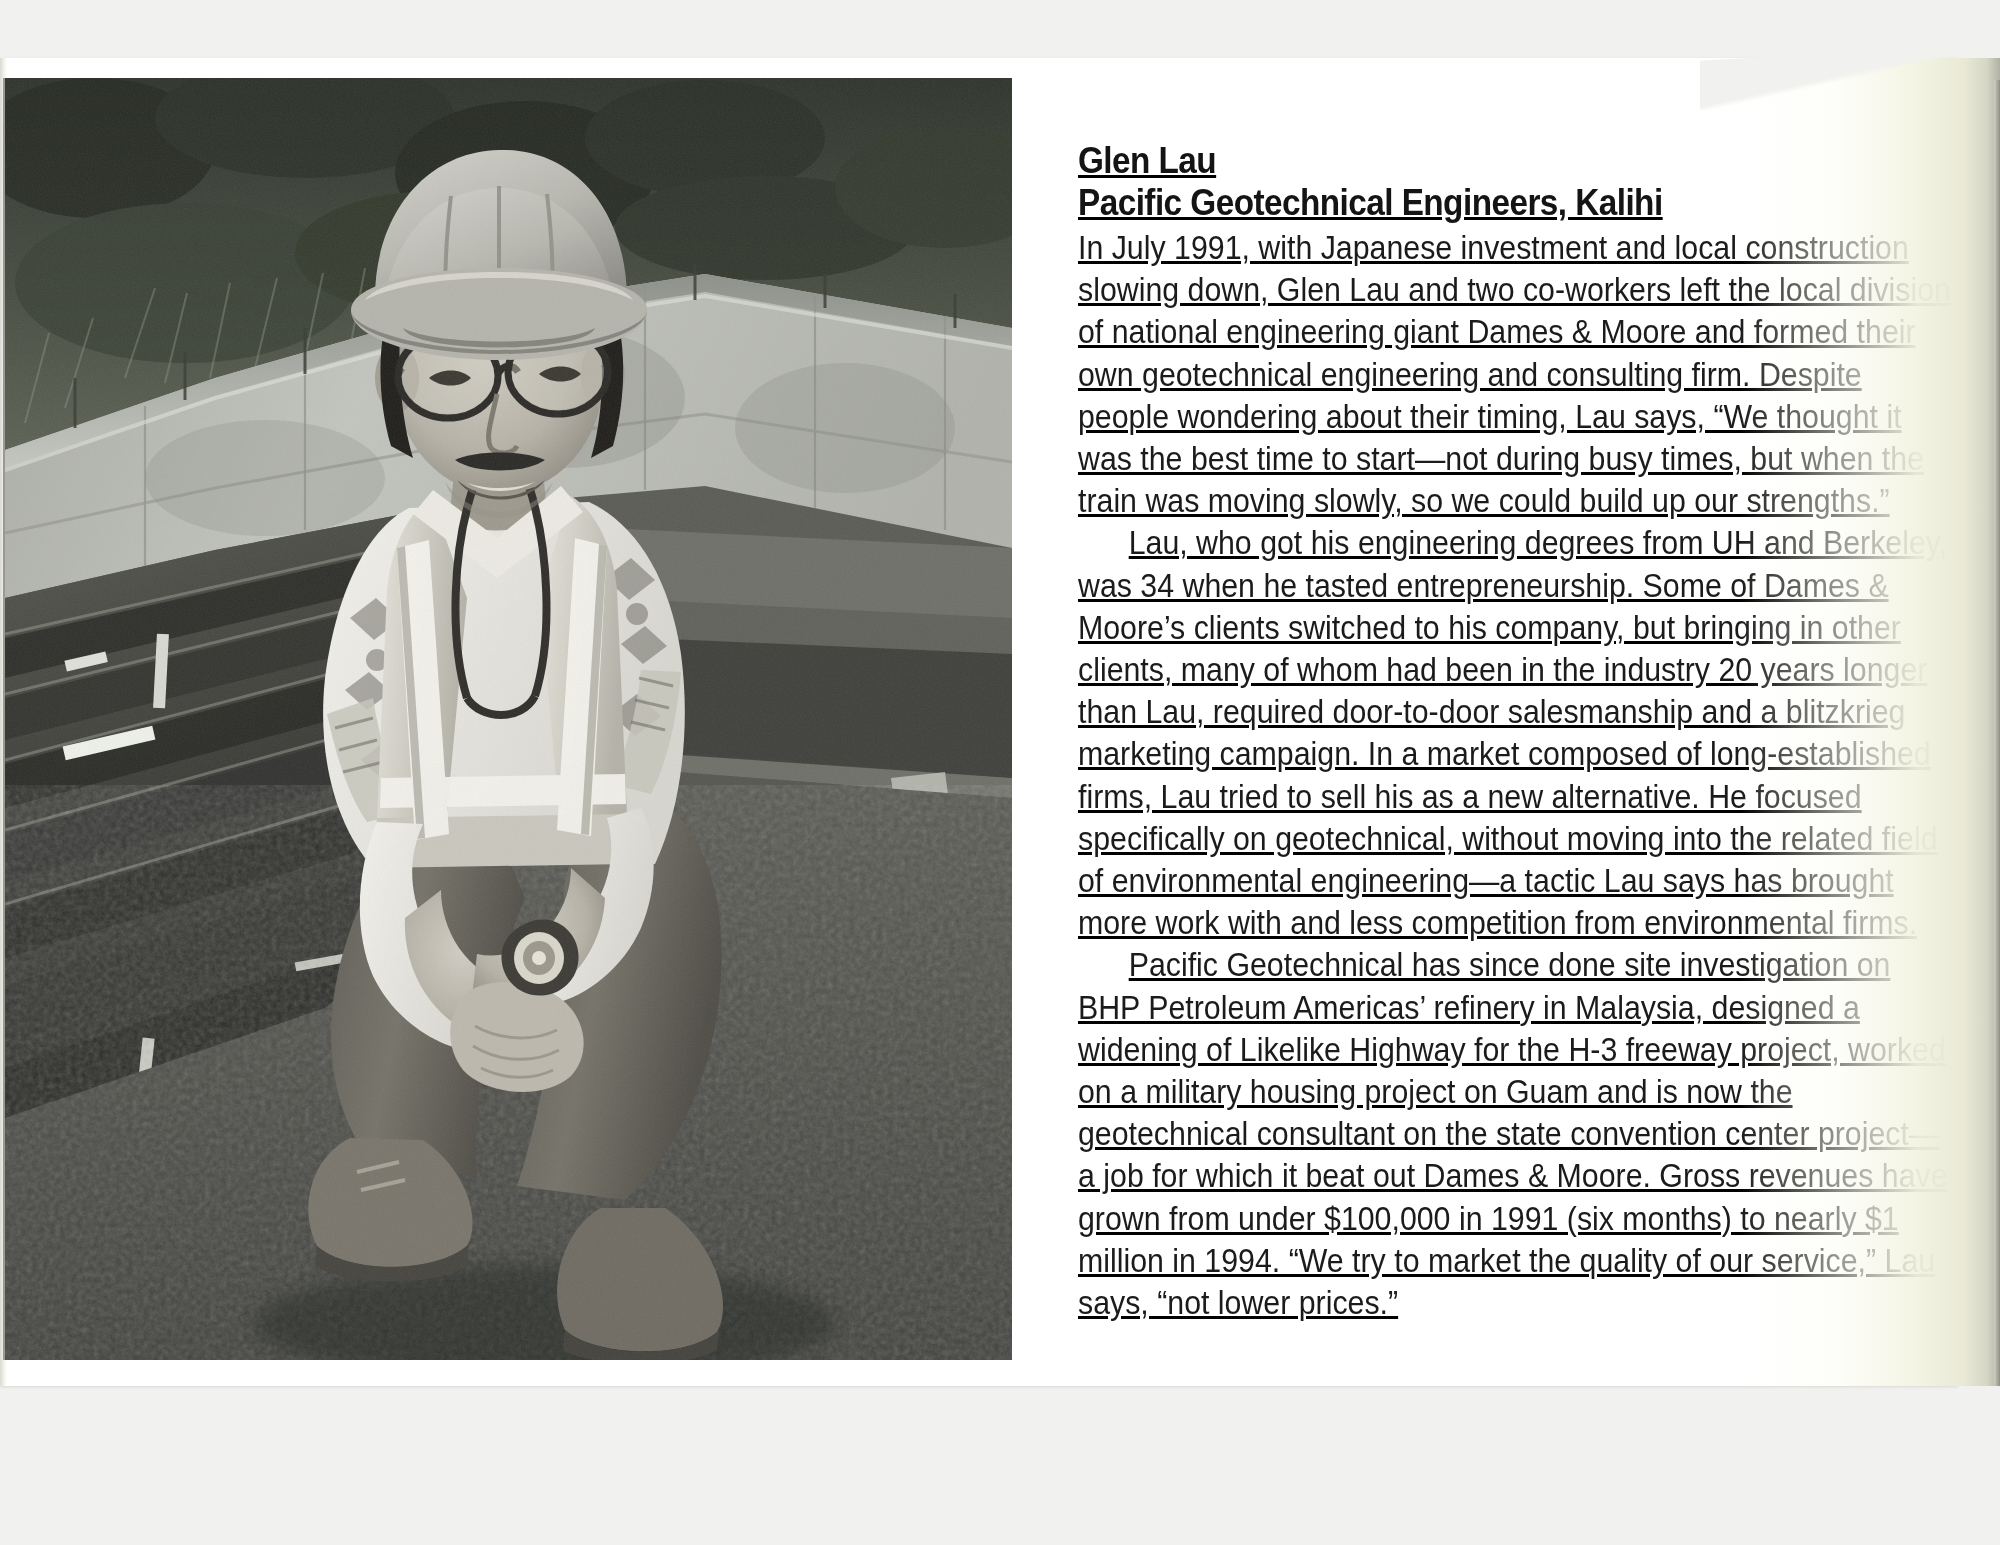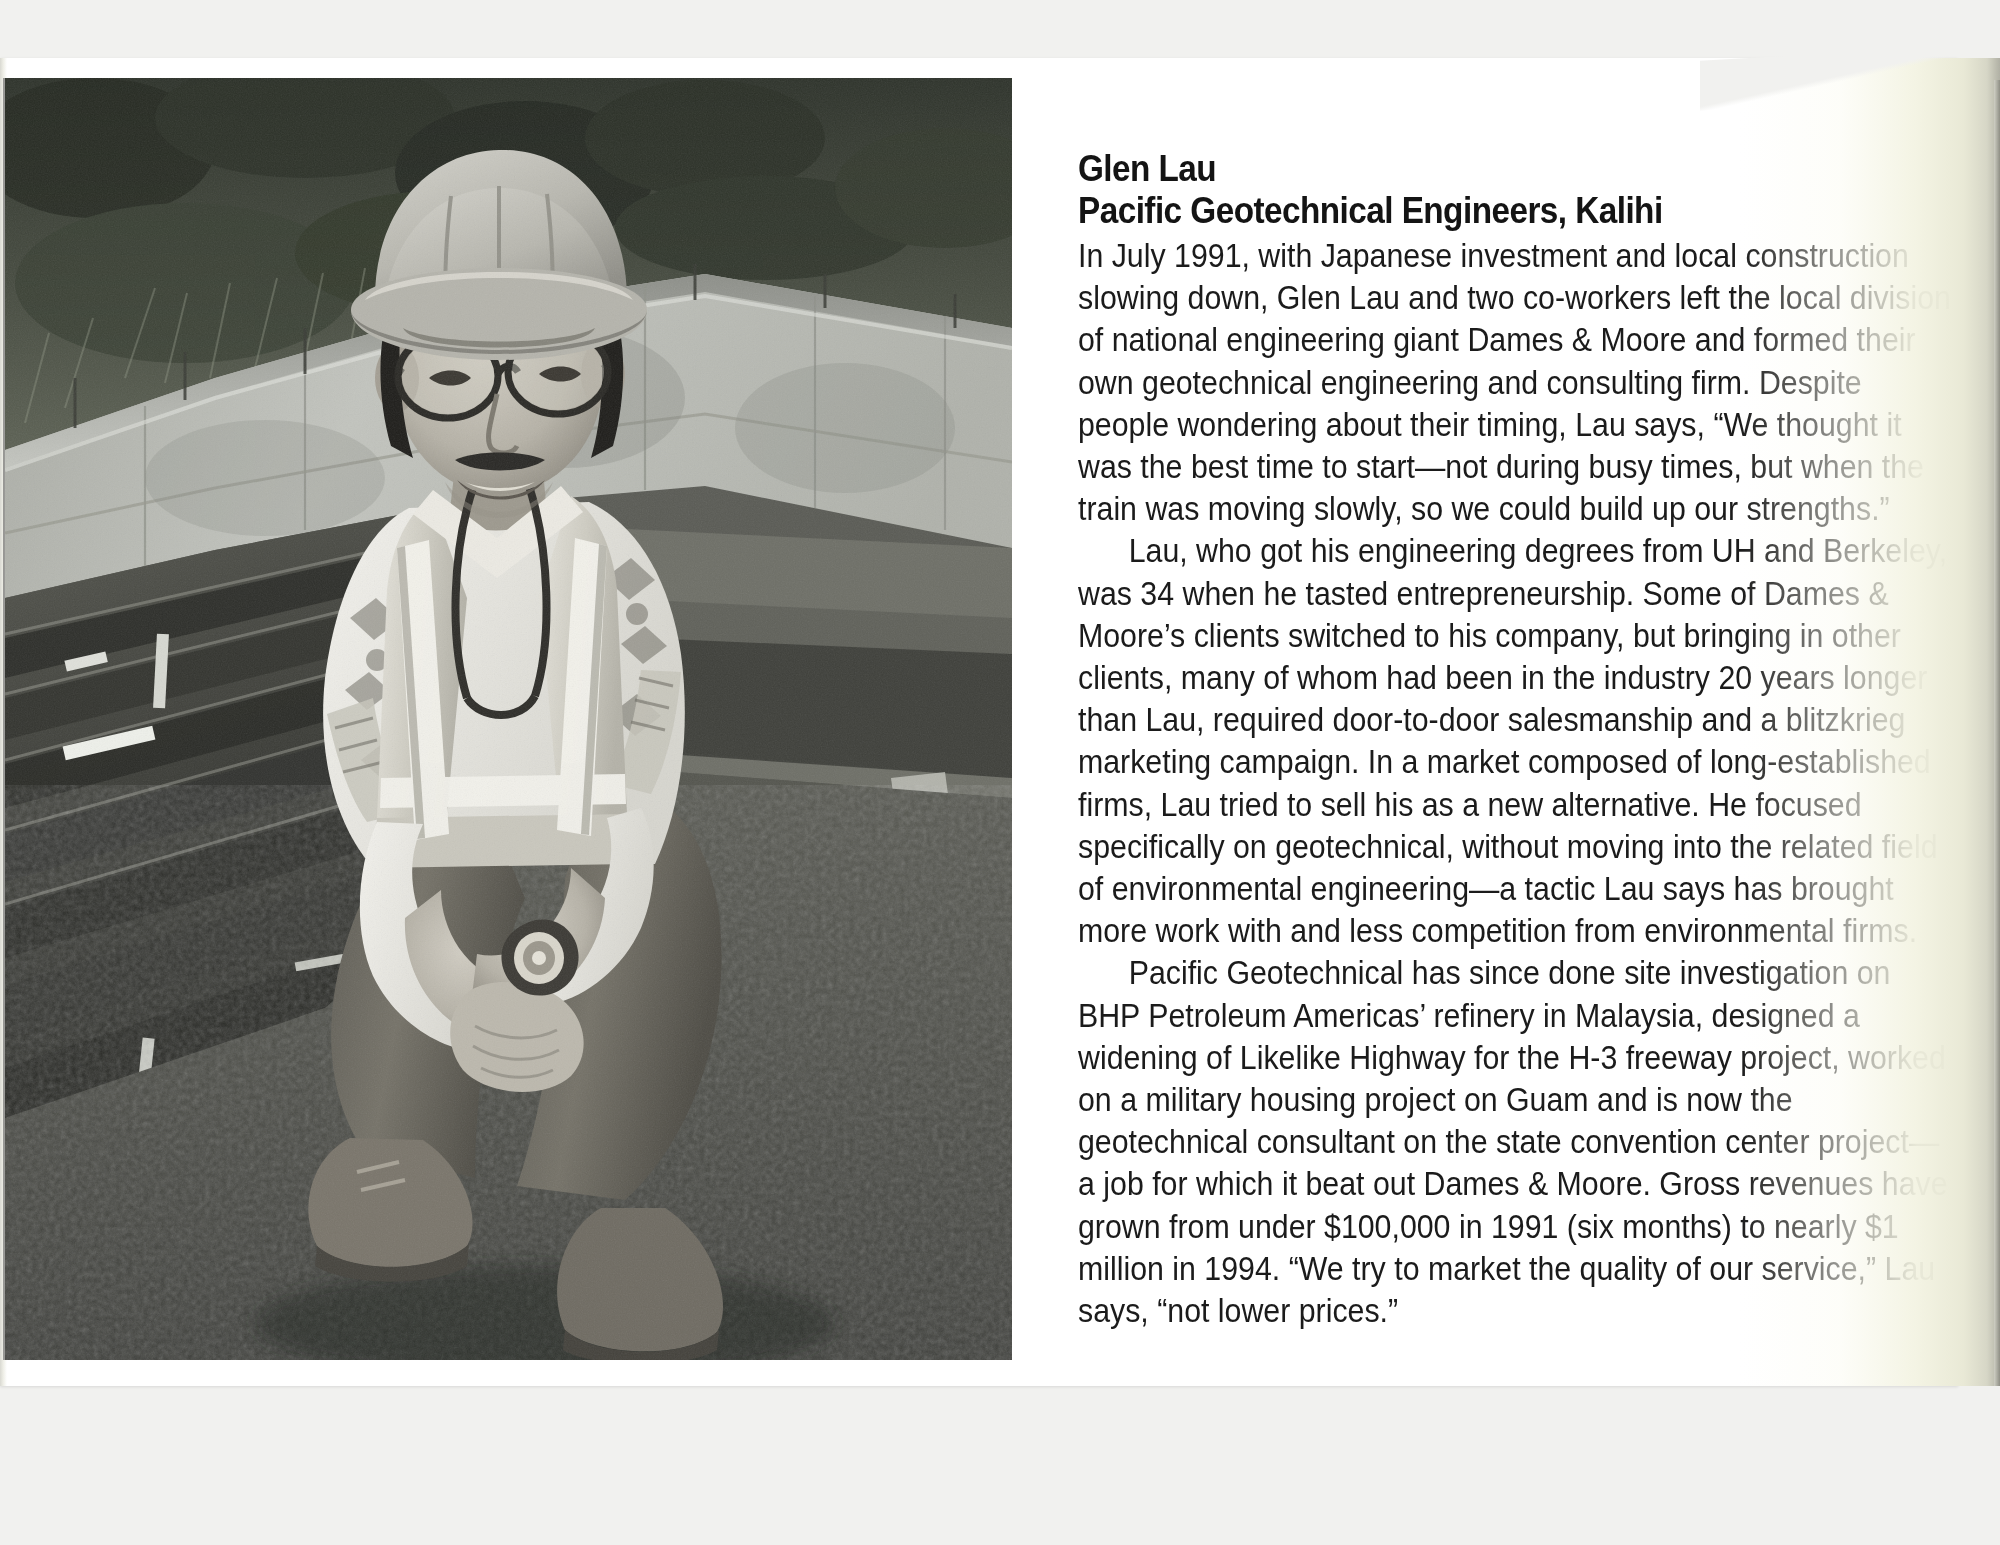--- a/index.html
+++ b/index.html
@@ -98,22 +98,23 @@
     height: 1282px;
     overflow: hidden;
     background: #6d6f6b;
   }
   #photo svg { display: block; width: 100%; height: 100%; }
 
   
   #article {
     position: absolute;
     left: 1078px;
-    top: 148px;
+    top: 140px;
     width: 880px;
+    text-decoration: underline;
   }
   .headline {
     font-family: "Liberation Sans", sans-serif;
     font-weight: 700;
     font-size: 37px;
     line-height: 42px;
     letter-spacing: -0.6px;
     color: #141414;
     transform: scaleX(0.90);
     transform-origin: left top;

